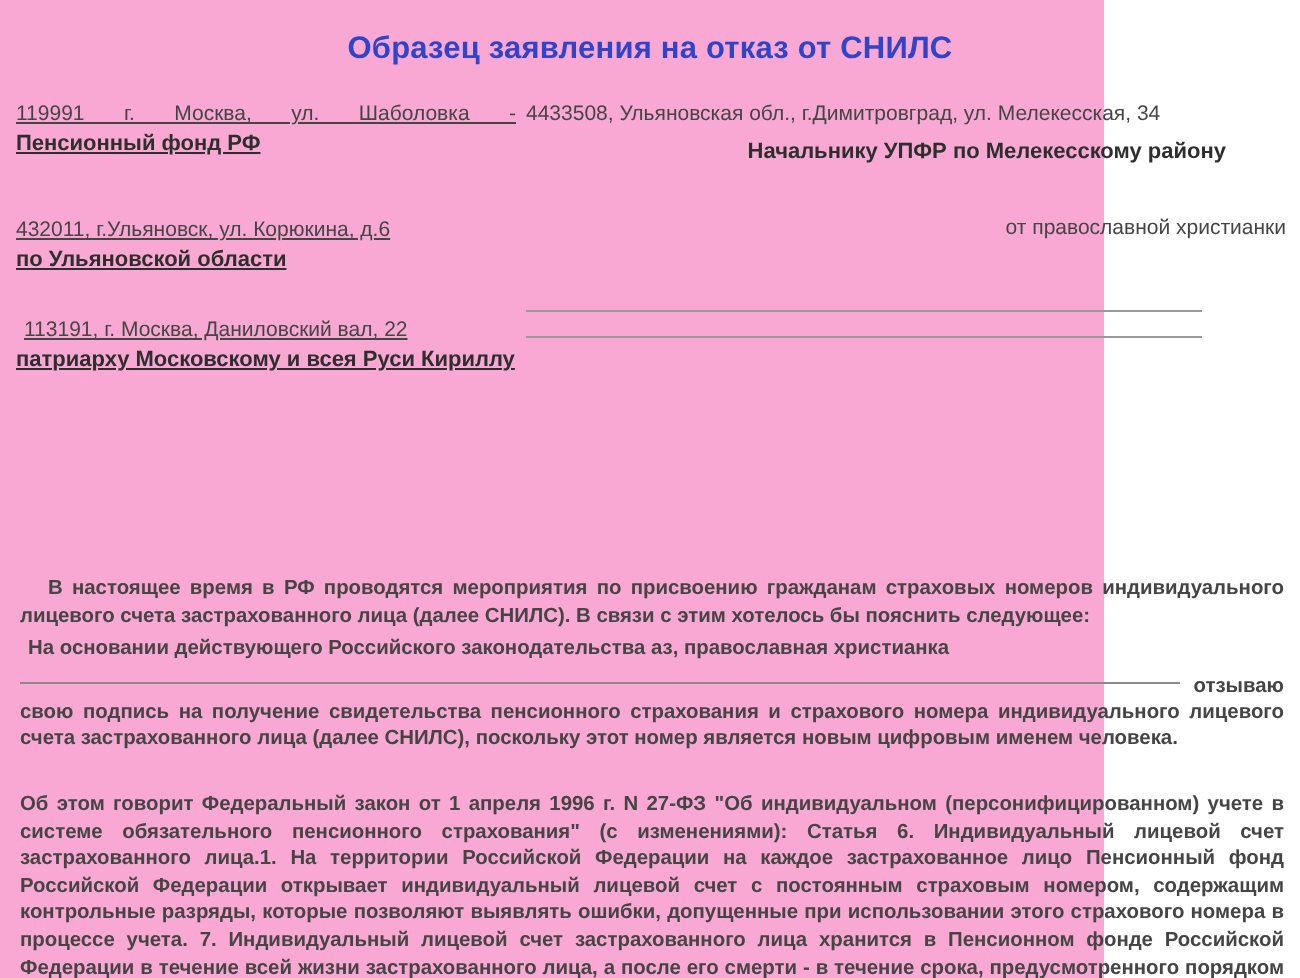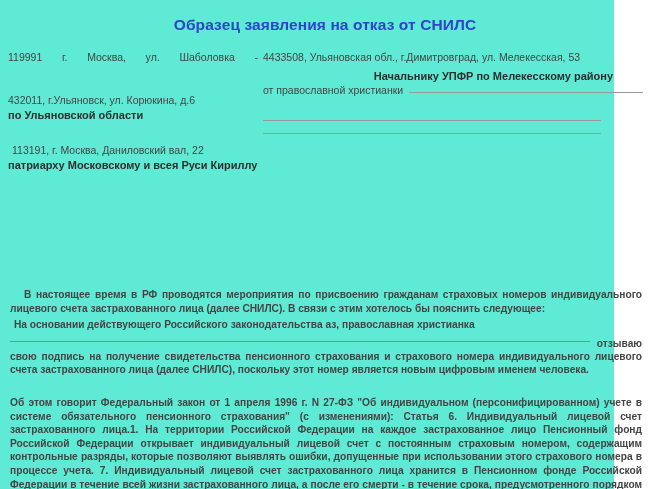--- a/index.html
+++ b/index.html
@@ -11,23 +11,23 @@
     width: 650px;
     height: 489px;
     overflow: hidden;
     font-family: "Liberation Sans", sans-serif;
     color: #3a3a3a;
     -webkit-font-smoothing: antialiased;
   }
 
   .page {
     position: relative;
-    width: 614px;
+    width: 552px;
     height: 489px;
-    background: #5eead4;
+    background: #f9a8d4;
   }
 
   
   .doc-title {
     position: absolute;
     left: 0;
     top: 16px;
     width: 650px;
     text-align: center;
     font-size: 15.5px;
@@ -58,20 +58,21 @@
     width: 380px;
   }
 
   .addr-group { margin-bottom: 12px; }
 
   .addr-line {
     font-size: 10.5px;
     line-height: 15px;
     color: #454545;
     white-space: nowrap;
+    text-decoration: underline;
   }
   .addr-line.justified {
     text-align: justify;
     text-align-last: justify;
     white-space: normal;
   }
   .addr-line.bold {
     font-weight: bold;
     font-size: 11px;
     color: #2e2e2e;
@@ -181,41 +182,42 @@
 <div class="page">
 
   <div class="doc-title">Образец заявления на отказ от СНИЛС</div>
 
   <div class="addr-block">
 
     <div class="col-left">
 
       <div class="addr-group">
         <div class="addr-line justified">119991  г.  Москва,  ул.  Шаболовка  -</div>
+        <div class="addr-line bold">Пенсионный  фонд РФ</div>
       </div>
 
       <div class="addr-group" style="margin-top:28px;">
         <div class="addr-line">432011, г.Ульяновск, ул. Корюкина, д.6</div>
         <div class="addr-line bold">по Ульяновской области</div>
       </div>
 
       <div class="addr-group" style="margin-top:20px;">
         <div class="addr-line indent">113191, г. Москва, Даниловский вал, 22</div>
         <div class="addr-line bold">патриарху Московскому и всея Руси Кириллу</div>
       </div>
 
     </div>
 
     <div class="col-right">
 
-      <div class="r-line">4433508, Ульяновская обл., г.Димитровград, ул. Мелекесская, 53</div>
+      <div class="r-line">4433508, Ульяновская обл., г.Димитровград, ул. Мелекесская, 34</div>
 
       <div class="r-line bold" style="margin-top:4px;text-align:right;">Начальнику УПФР по Мелекесскому району</div>
 
-      <div class="r-label-with-rule" style="">
+      <div class="r-label-with-rule" style="margin-top:24px;flex-direction:column;">
         <span class="lbl">от православной христианки</span>
         <span class="rule"></span>
       </div>
 
       <div class="rule-full" style="margin-top:23px;"></div>
 
 
       <div class="rule-full" style="margin-top:11px;"></div>
 
     </div>

